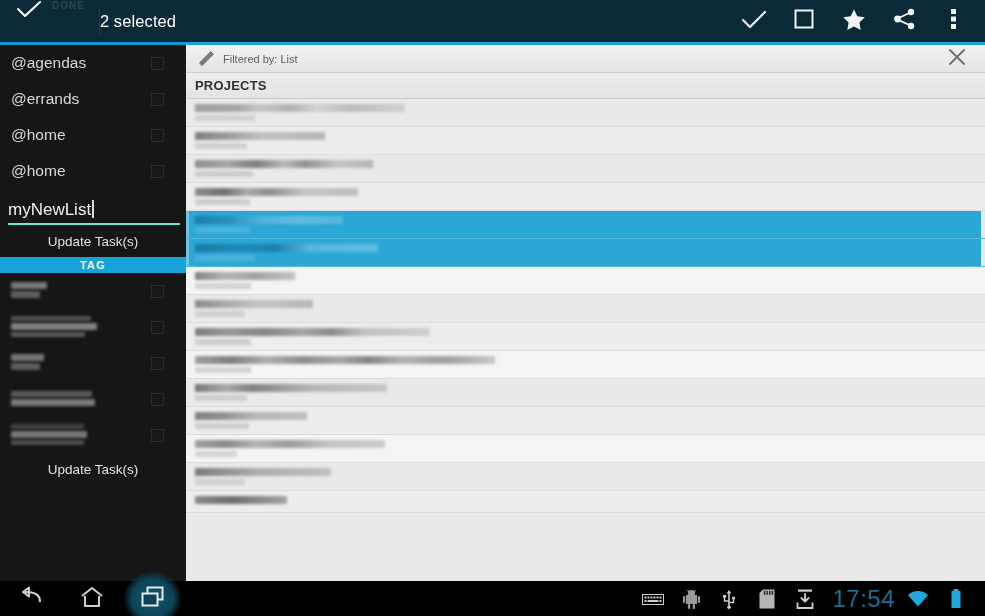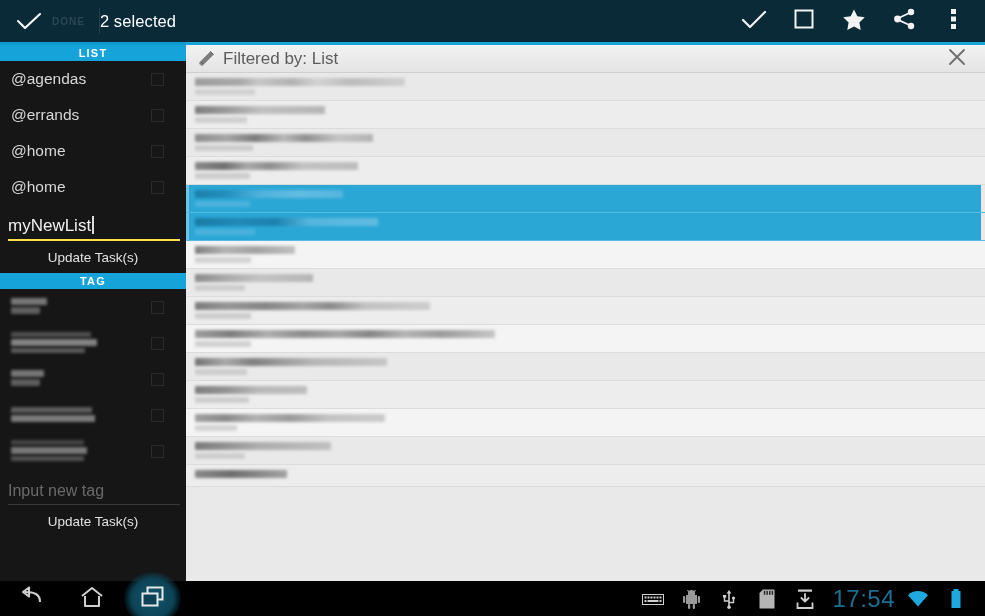--- a/index.html
+++ b/index.html
@@ -10,21 +10,21 @@
     -webkit-font-smoothing:antialiased;
   }
   #app{ position:relative; width:985px; height:616px; overflow:hidden; background:#e9e9e9; }
 
   
   .actionbar{
     position:absolute; left:0; top:0; width:985px; height:42px;
     background:#0a2a38; display:flex; align-items:center;
   }
   .ab-done{
-    display:flex; align-items:center; gap:10px;
+    display:flex; align-items:flex-start; gap:10px;
     padding:0 14px 0 16px; height:42px;
   }
   .ab-check{ width:26px; height:18px; position:relative; }
   .ab-check svg{ display:block; }
   .ab-done-label{
     font-size:10px; letter-spacing:1px; color:#2b4654; font-weight:bold;
   }
   .ab-divider{ width:1px; height:26px; background:#20404f; }
   .ab-title{
     color:#ffffff; font-size:16.5px; font-weight:400;
@@ -64,21 +64,21 @@
   .blur-chunk{ display:block; }
   .blur-chunk i{
     display:block; height:7px; margin-bottom:2px; border-radius:1px;
     filter:blur(1.6px); opacity:.82;
   }
   .inp-row{
     height:34px; display:flex; align-items:flex-end;
     padding:0 6px 0 8px; margin-top:2px;
   }
   .inp{
-    flex:1; border-bottom:2px solid #fde047; padding-bottom:3px;
+    flex:1; border-bottom:2px solid #5eead4; padding-bottom:3px;
     display:flex; align-items:baseline;
   }
   .inp-val{ color:#f1f1f1; font-size:17px; }
   .inp-placeholder{ color:#6a6a6a; font-size:16px; }
   .caret{
     display:inline-block; width:1.5px; height:18px; background:#dcdcdc;
     margin-left:1px; transform:translateY(3px);
   }
   .inp-plain{ flex:1; border-bottom:1px solid #3a3a3a; padding-bottom:4px; }
   .upd-btn{
@@ -90,21 +90,21 @@
   .pane{
     position:absolute; left:186px; top:45px; width:799px; height:536px;
     background:#e9e9e9; overflow:hidden;
   }
   .filterbar{
     position:relative; height:28px; display:flex; align-items:center;
     background:linear-gradient(#f2f2f2,#e4e4e4);
     border-bottom:1px solid #cfcfcf; padding-left:8px;
   }
   .filter-icon{ width:24px; display:flex; align-items:center; justify-content:center; }
-  .filter-text{ color:#5d5d5d; font-size:17px; margin-left:5px; }
+  .filter-text{ color:#5d5d5d; font-size:11px; margin-left:5px; }
   .close-btn{
     position:absolute; right:0; top:0; width:56px; height:28px;
     display:flex; align-items:center; justify-content:center;
   }
   .grouphdr{
     height:26px; display:flex; align-items:center; padding-left:9px;
     background:linear-gradient(#eeeeee,#e3e3e3);
     border-bottom:1px solid #cbcbcb;
     color:#303030; font-size:13px; font-weight:bold; letter-spacing:.2px;
   }
@@ -212,21 +212,20 @@
         </span>
       </div>
     </div>
   </div>
   <div class="ab-accent">
       <div class="left"></div>
     </div>
 
   <div class="sidebar">
 
-    <div class="sec-header">LIST</div>
 
     <div class="opt-row">
       <span class="opt-label">@agendas</span>
       <span class="opt-box"></span>
     </div>
     <div class="opt-row">
       <span class="opt-label">@errands</span>
       <span class="opt-box"></span>
     </div>
     <div class="opt-row">
@@ -279,25 +278,20 @@
     </div>
     <div class="opt-row">
       <span class="blur-chunk">
         <i style="width:73px;background:#4f4f4f;height:5px"></i>
           <i style="width:76px;background:#8d8d8d"></i>
           <i style="width:73px;background:#5e5e5e;height:5px"></i>
       </span>
       <span class="opt-box"></span>
     </div>
 
-    <div class="inp-row">
-      <span class="inp-plain">
-        <span class="inp-placeholder">Input new tag</span>
-      </span>
-    </div>
     <div class="upd-btn">Update Task(s)</div>
 
   </div>
 
   <div class="pane">
 
     <div class="filterbar">
       <span class="filter-icon">
         <svg width="19" height="19" viewBox="0 0 19 19">
           <path d="M3 15.5 L5.5 16.5 L16.5 5.5 L13.5 2.5 L2.5 13.5 Z" fill="#7d7d7d" stroke="#9a9a9a" stroke-width="1"></path>
@@ -308,20 +302,21 @@
       <span class="filter-text">Filtered by: List</span>
       <span class="close-btn">
         <span>
           <svg width="20" height="20" viewBox="0 0 20 20">
               <path d="M3 3 L17 17 M17 3 L3 17" stroke="#6e6e6e" stroke-width="1.8" stroke-linecap="round"></path>
             </svg>
         </span>
       </span>
     </div>
 
+    <div class="grouphdr">PROJECTS</div>
 
     <div class="rows">
 
       <div class="trow plain">
         <div class="line" style="width:210px;background:linear-gradient(90deg,#9d9d9d 0,#a9a9a9 22%,#c6c6c6 30%,#b2b2b2 46%,#d2d2d2 58%,#bcbcbc 74%,#cfcfcf 100%)"></div>
         <div class="subline" style="width:60px;background:#c6c6c6"></div>
       </div>
 
       <div class="trow alt">
         <div class="line" style="width:130px;background:linear-gradient(90deg,#7e7e7e 0,#9d9d9d 26%,#c0c0c0 52%,#b6b6b6 100%)"></div>

